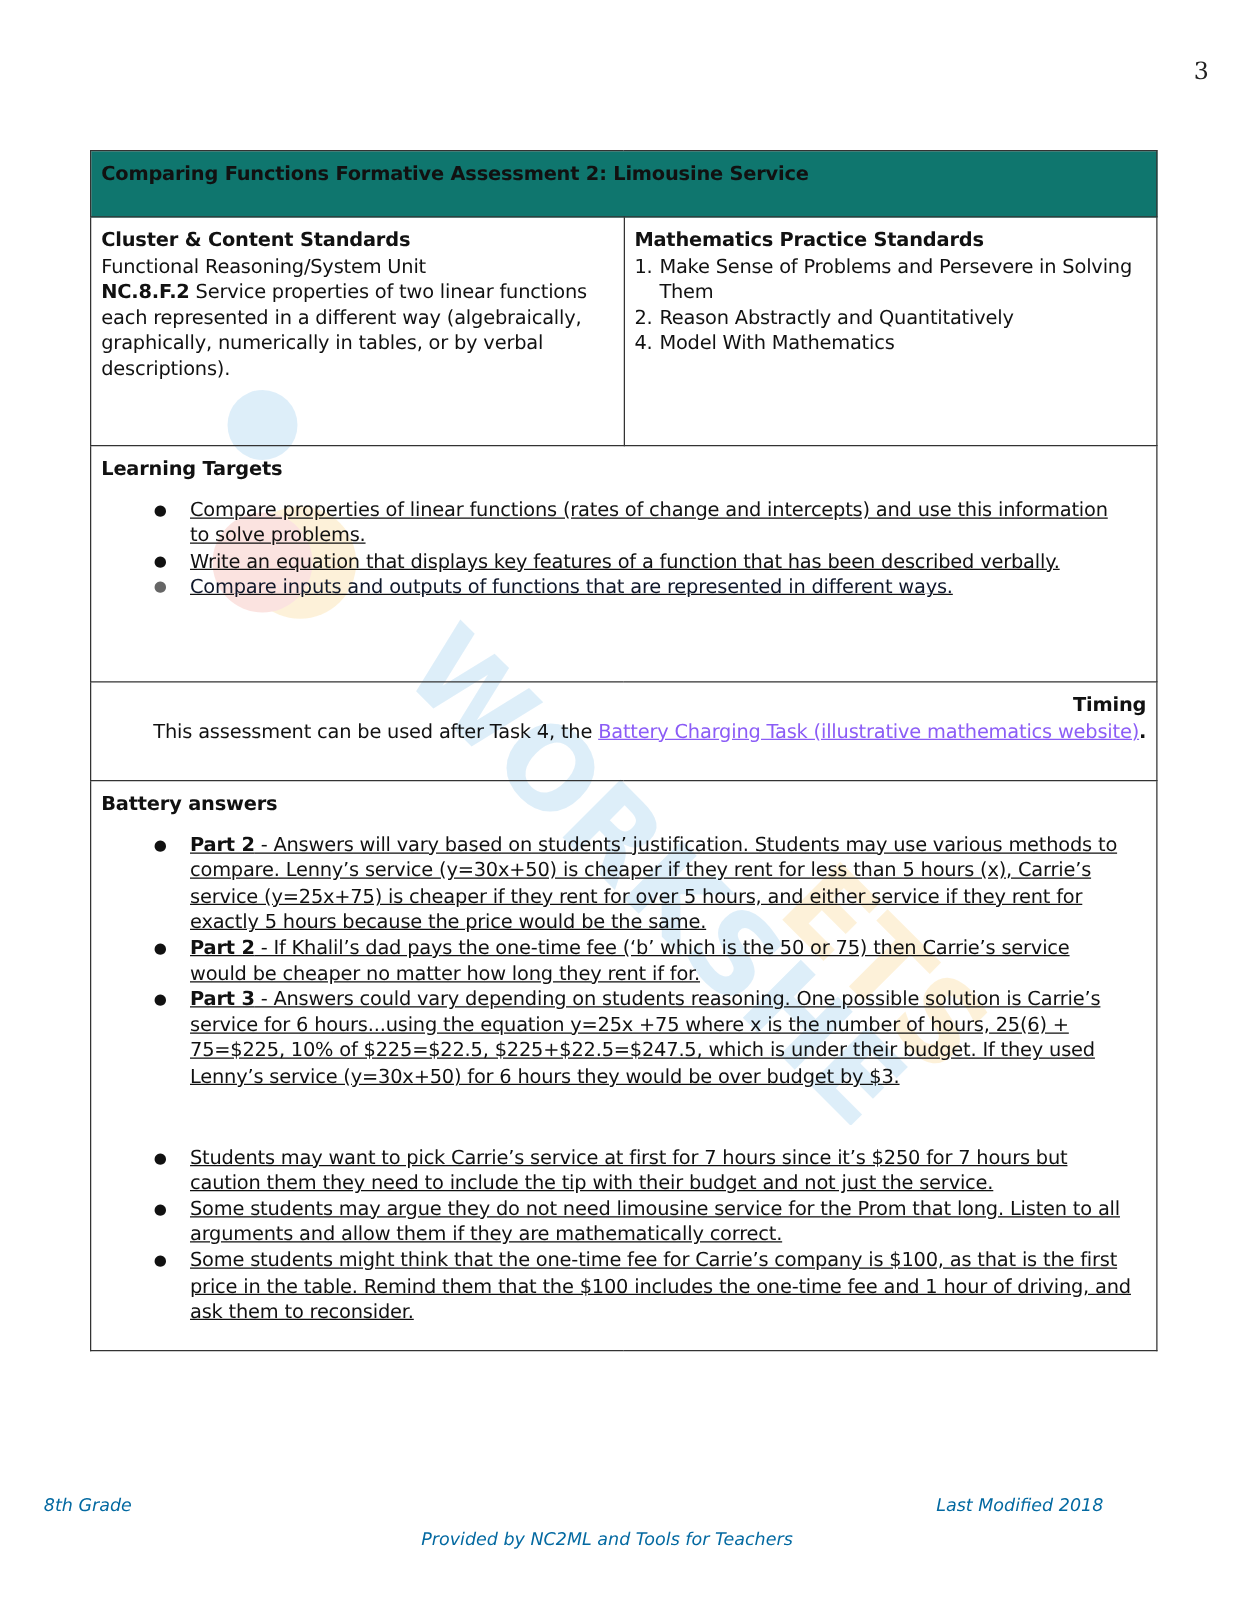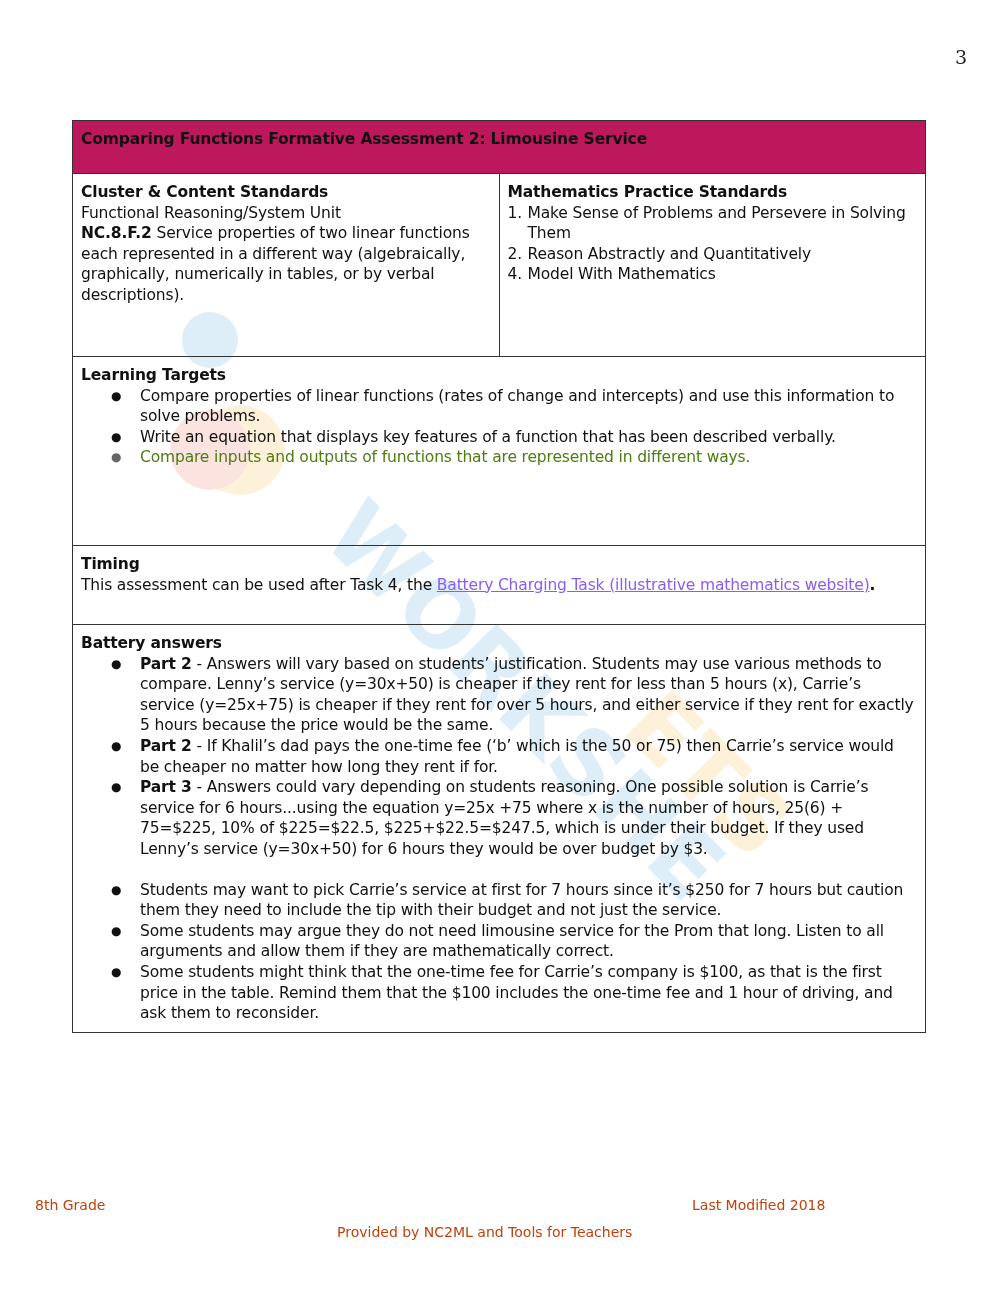--- a/index.html
+++ b/index.html
@@ -16,40 +16,41 @@
       pointer-events: none; opacity: 0.18;
     }
     table.doc {
       position: absolute; left: 72px; top: 120px; width: 854px;
       border-collapse: collapse; font-size: 15.5px; line-height: 20.6px;
       letter-spacing: -0.15px;
     }
     table.doc td {
       border: 1.5px solid #333; vertical-align: top; padding: 8px 8px 8px 8px;
     }
-    td.header-cell { background: #be185d; height: 36px; padding-top: 8px; }
+    td.header-cell { background: #0f766e; height: 36px; padding-top: 8px; }
     .bold { font-weight: bold; }
     .title { font-weight: bold; font-size: 15.5px; }
     .half { width: 50%; }
     .row-standards td { height: 166px; }
     .row-targets td { height: 172px; }
-    .row-timing td { height: 62px; }
+    .row-timing td { height: 62px; text-align: right; }
     .row-answers td { padding-bottom: 8px; }
-    ul.bul { margin: 0; padding-left: 59px; list-style: none; }
+    ul.bul { margin: 12px; padding-left: 59px; list-style: none; text-decoration: underline; }
     ul.bul li { position: relative; }
     ul.bul li::before {
       content: "●"; position: absolute; left: -29px; top: 0; font-size: 12px;
     }
-    ul.bul li.faded { color: #4d7c0f; }
+    ul.bul li.faded { color: #0f172a; }
     ul.bul li.faded::before { color: #666; }
     .spacer { height: 20px; }
     a.link { color: #8b5cf6; text-decoration: underline; }
     .footer {
-      position: absolute; top: 1197px; font-size: 14px; color: #c2410c;
+      position: absolute; top: 1197px; font-size: 14px; color: #0369a1;
       font-family: "DejaVu Sans", sans-serif;
+      font-style: italic;
     }
   </style>
 </head>
 <body>
 
 <div class="page-number">3</div>
 
 <svg class="watermark" viewBox="0 0 700 600">
   <circle cx="40" cy="40" r="28" fill="#4aa3df"></circle>
   <circle cx="70" cy="150" r="45" fill="#f7b733"></circle>
@@ -117,13 +118,13 @@
         <li>Some students may argue they do not need limousine service for the Prom that long.  Listen to all arguments and allow them if they are mathematically correct.</li>
         <li>Some students might think that the one-time fee for Carrie’s company is $100, as that is the first price in the table. Remind them that the $100 includes the one-time fee and 1 hour of driving, and ask them to reconsider.</li>
       </ul>
     </td>
   </tr>
 </tbody>
   </table>
 
 <div class="footer" style="left:35px;">8th Grade</div>
 <div class="footer" style="left:337px;margin-top:27px;">Provided by NC2ML and Tools for Teachers</div>
-<div class="footer" style="left:692px;text-align:right;">Last Modified 2018</div>
+<div class="footer" style="left:749px;text-align:right;">Last Modified 2018</div>
 
 </body></html>

